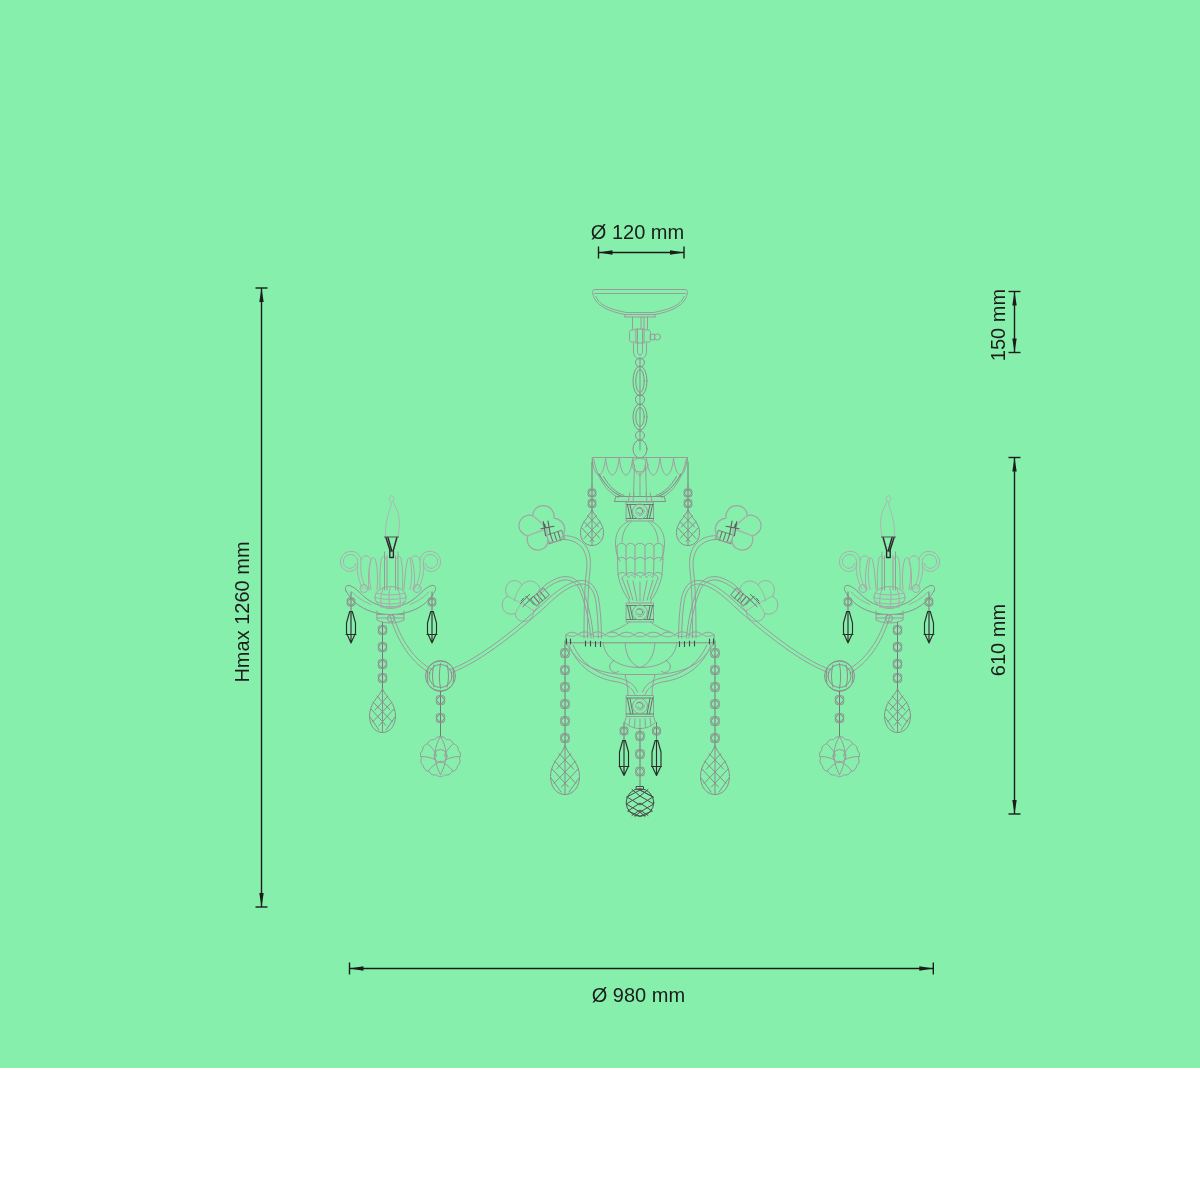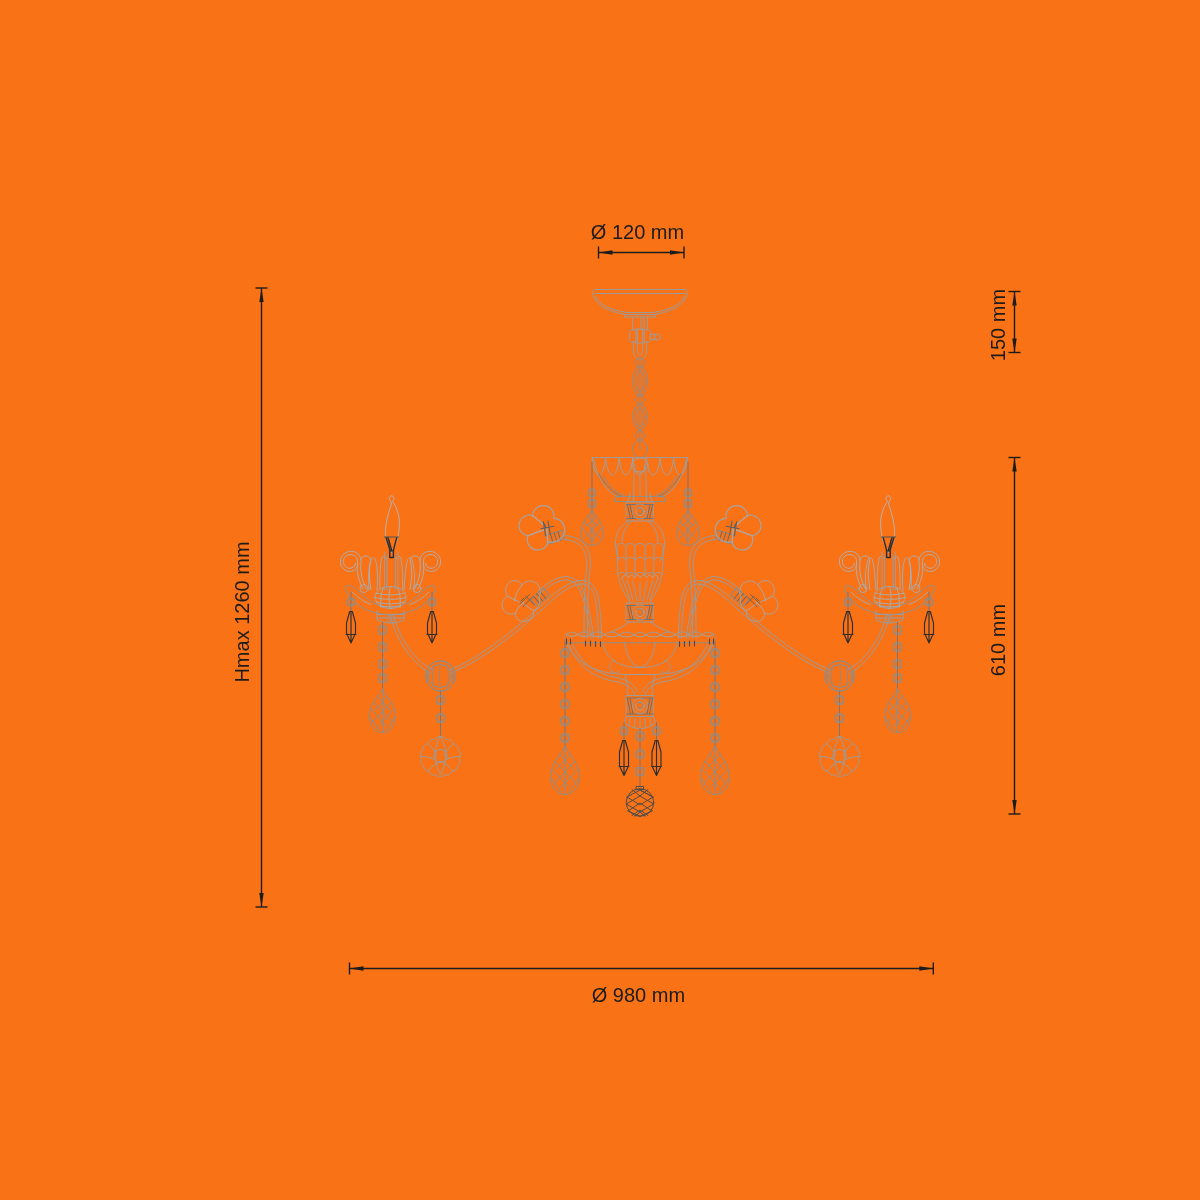--- a/index.html
+++ b/index.html
@@ -1,16 +1,16 @@
 <!DOCTYPE html>
 <html><head>
 <meta charset="utf-8">
 <style>
 html,body{margin:0;padding:0;background:#ffffff;}
-#wrap{width:1200px;height:1200px;position:relative;background:#f97316;text-decoration:underline;}
+#wrap{width:1200px;height:1068px;position:relative;background:#86efac;text-decoration:underline;}
 svg{display:block;}
 text{font-family:"Liberation Sans",sans-serif;}
 </style>
 </head>
 <body>
 <div id="wrap">
 <svg width="1200" height="1200" viewBox="0 0 1200 1200">
 
 <g id="dims" stroke="#1c1c1c" stroke-width="1.4" fill="none">
 

